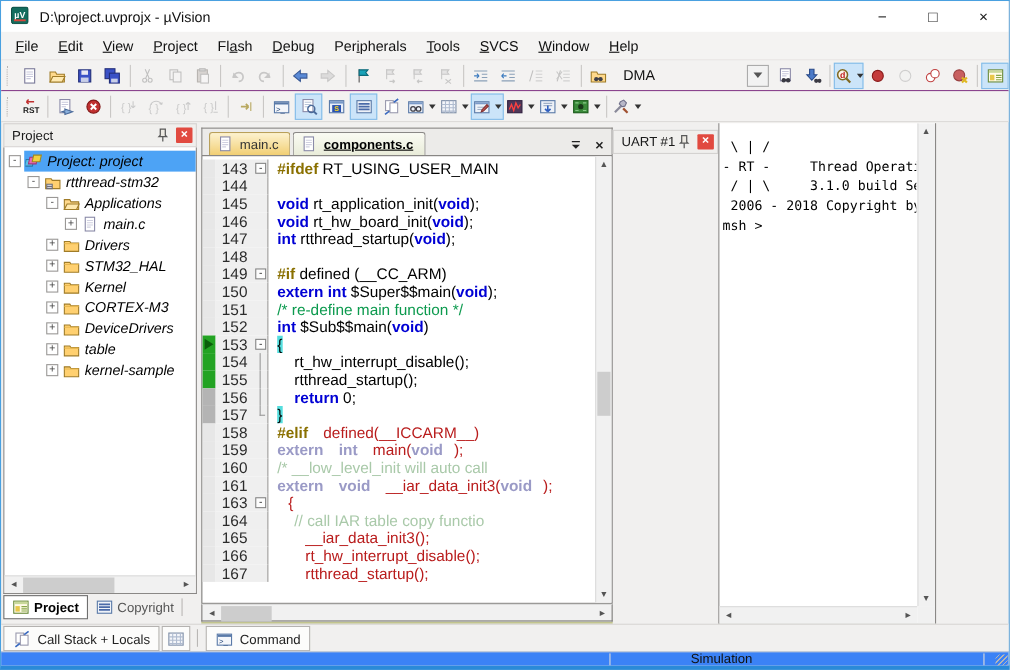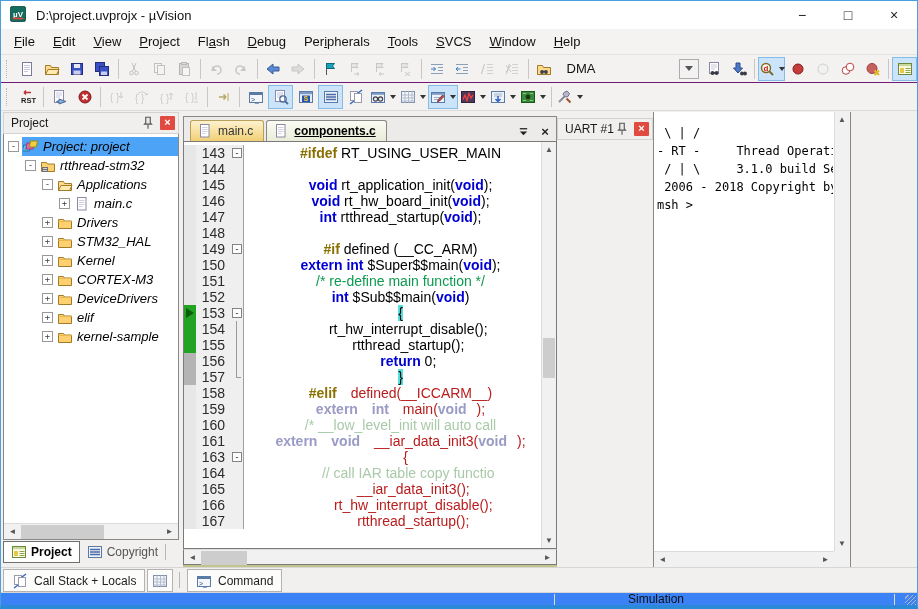--- a/index.html
+++ b/index.html
@@ -68,21 +68,21 @@
   .ln{display:flex;height:16px;white-space:pre;font:14px/16px "DejaVu Sans Mono",monospace;}
   .marg{width:12px;flex:none;background:#e7e7e7;display:flex;align-items:center;justify-content:center;}
   .marg.green{background:#23a323;}
   .marg.gray{background:#b4b4b4;}
   .exec-arrow{width:0;height:0;border-top:5px solid transparent;border-bottom:5px solid transparent;border-left:8px solid #0b5e0b;}
   .num{width:34px;flex:none;text-align:right;padding-right:5px;background:#efefef;color:#2b2b2b;}
   .fold{width:14px;flex:none;background:#efefef;border-right:1px solid #a2a09e;position:relative;}
   .fbox{position:absolute;left:2px;top:3px;width:10px;height:10px;border:1px solid #848484;background:#fdfdfd;font:9px/8px "DejaVu Sans Mono",monospace;text-align:center;color:#222;}
   .fline{position:absolute;left:6px;top:0;bottom:0;width:1px;background:#9a9a9a;}
   .fend{position:absolute;left:6px;top:0;width:5px;height:9px;border-left:1px solid #9a9a9a;border-bottom:1px solid #9a9a9a;}
-  .txt{flex:1;overflow:hidden;padding-left:16px;color:#000;text-align:center;}
+  .txt{flex:1;overflow:hidden;padding-left:8px;color:#000;}
   .tk-p{color:#000;}
   .tk-k{color:#0000d4;font-weight:bold;}
   .tk-d{color:#8a7000;font-weight:bold;}
   .tk-c{color:#0c9a4e;}
   .tk-b{background:#55dede;color:#000;}
   .tk-gp{color:#b91c1c;margin-left:10px;}
   .tk-gk{color:#9a9ac6;font-weight:bold;}
   .tk-gc{color:#a9c9a9;}
   .vscroll{width:15px;flex:none;background:#f1f1f1;border-left:1px solid #dcdcdc;position:relative;}
   .vsar{position:absolute;left:0;width:14px;height:15px;color:#555;font-size:8px;line-height:15px;text-align:center;}
@@ -723,21 +723,21 @@
           <div class="trow">
             <span style="width: 38px; flex: 0 0 auto;"></span>
             <span class="texp">+</span>
             <span class="tsel">
               <span class="ic">
                 <svg viewBox="0 0 16 16">
                   <path d="M1.5 4.5h5l1 1.5h7v7.5h-13z" fill="#ffd070" stroke="#a07c28"></path>
                   <path d="M1.5 6.5h13" stroke="#e8b850"></path>
                 </svg>
               </span>
-              <span class="tlabel">elif</span>
+              <span class="tlabel">table</span>
             </span>
           </div>
           <div class="trow">
             <span style="width: 38px; flex: 0 0 auto;"></span>
             <span class="texp">+</span>
             <span class="tsel">
               <span class="ic">
                 <svg viewBox="0 0 16 16">
                   <path d="M1.5 4.5h5l1 1.5h7v7.5h-13z" fill="#ffd070" stroke="#a07c28"></path>
                   <path d="M1.5 6.5h13" stroke="#e8b850"></path>

